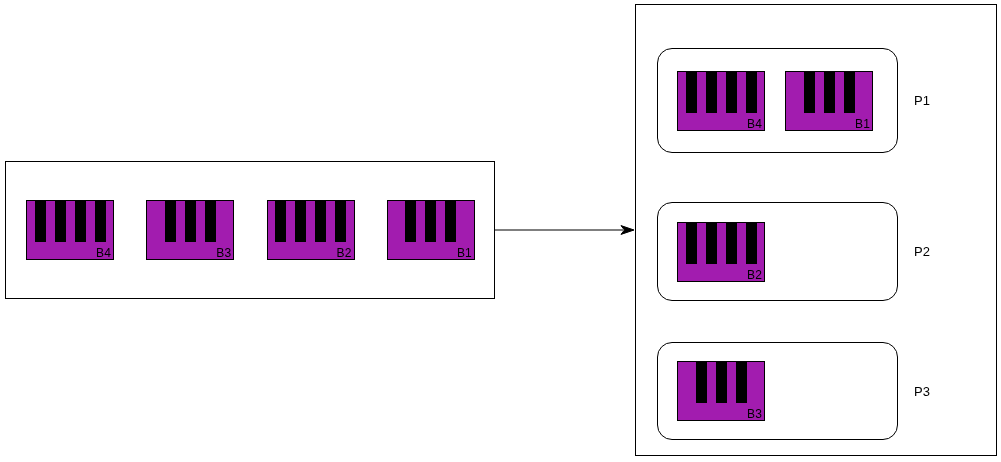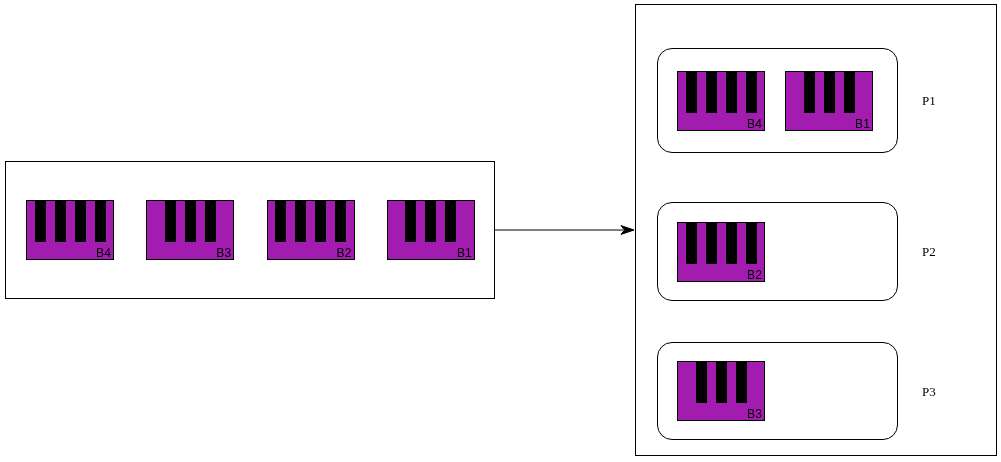--- a/index.html
+++ b/index.html
@@ -63,24 +63,23 @@
     border-radius: 15px;
     background: #fff;
     display: flex; align-items: center;
     padding-left: 19px;
     gap: 20px;
   }
   .row-p1 .partition { height: 105px; }
   .row-p2 .partition { height: 99px; }
   .row-p3 .partition { height: 98px; }
   .partition-label {
-    margin-left: 24px;
+    margin-left: 16px;
     font-size: 13px;
     line-height: 15px;
-    font-family: Liberation Serif, serif;
   }
 </style>
 </head>
 <body>
 
 <div class="canvas">
 
   <div class="source-box">
       <div class="batch-box">
         <div class="bar-group">

